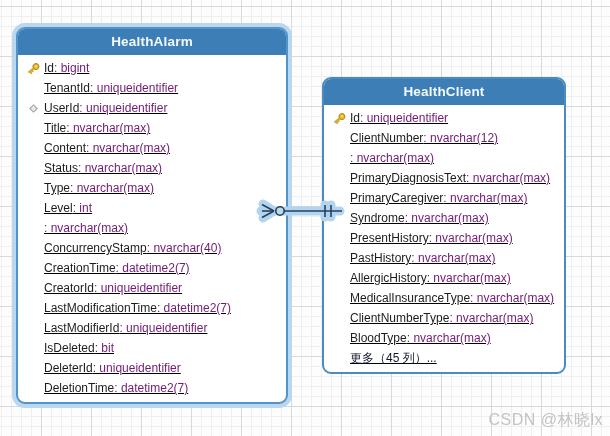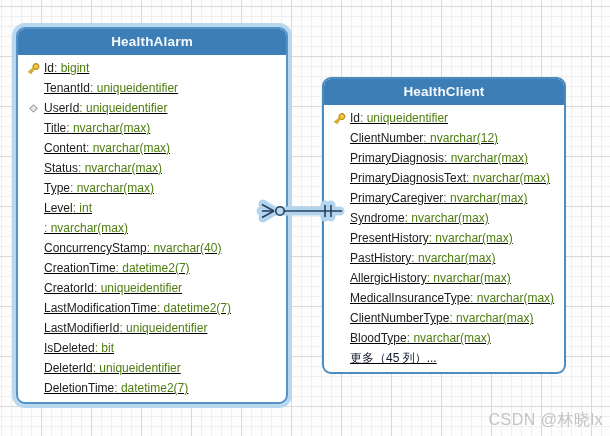--- a/index.html
+++ b/index.html
@@ -50,21 +50,21 @@
   }
   .icell{
     width:21px;
     display:inline-flex;
     justify-content:center;
     align-items:center;
     flex:0 0 21px;
   }
   .icell svg{display:block;}
   .fname{color:#1c1c1c;}
-  .ftype{color:#4d7c0f;}
+  .ftype{color:#701a75;}
   .more-row{color:#0f172a;}
   .connector-svg{position:absolute;left:0;top:0;}
   .watermark{
     position:absolute;
     right:7px;
     bottom:5px;
     font-size:16px;
     color:#c3c3c3;
     letter-spacing:.5px;
   }
@@ -196,21 +196,20 @@
           <span class="fname">Id</span>
           <span class="ftype">: uniqueidentifier</span>
         </div>
         <div class="row">
           <span class="icell"></span>
           <span class="fname">ClientNumber</span>
           <span class="ftype">: nvarchar(12)</span>
         </div>
         <div class="row">
           <span class="icell"></span>
-          <span class="fname">PrimaryDiagnosis</span>
           <span class="ftype">: nvarchar(max)</span>
         </div>
         <div class="row">
           <span class="icell"></span>
           <span class="fname">PrimaryDiagnosisText</span>
           <span class="ftype">: nvarchar(max)</span>
         </div>
         <div class="row">
           <span class="icell"></span>
           <span class="fname">PrimaryCaregiver</span>

